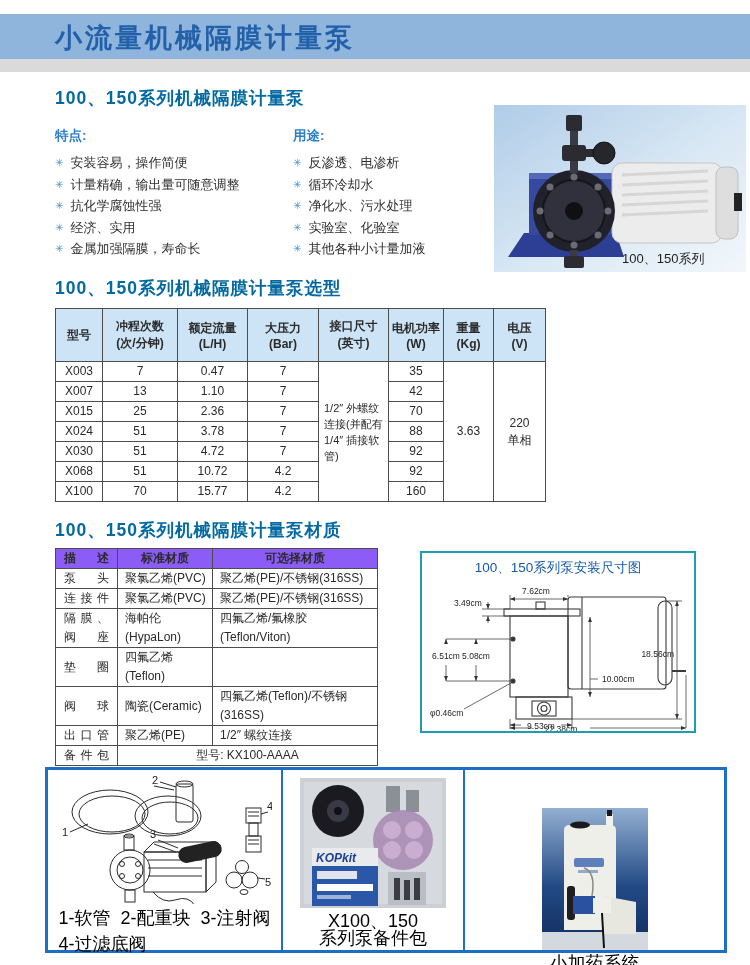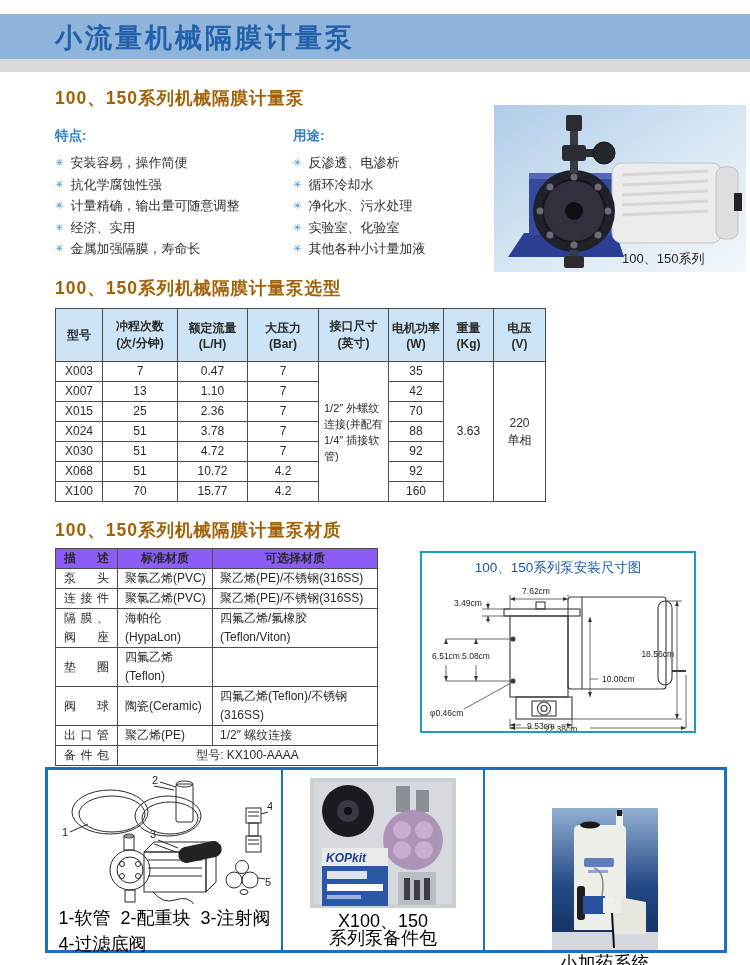--- a/index.html
+++ b/index.html
@@ -12,21 +12,21 @@
 
   
   .header-band { top:14px; left:0; width:750px; height:45px; background:#8fb5dc; }
   .header-band h1 {
     margin:0; padding:6px 0 0 55px; font-size:27px; font-weight:bold;
     color:#2261aa; letter-spacing:3px;
   }
   .gray-strip { top:59px; left:0; width:750px; height:13px; background:#dadada; }
 
   
-  .sec-title { font-size:17.5px; font-weight:bold; color:#a16207; letter-spacing:1px; }
+  .sec-title { font-size:17.5px; font-weight:bold; color:#0369a1; letter-spacing:1px; }
   .sec1 { left:55px; top:86px; }
   .sec2 { left:55px; top:276px; }
   .sec3 { left:55px; top:518px; }
 
   
   .list-block { width:238px; }
   .fb { left:55px; top:127px; }
   .ub { left:293px; top:127px; }
   .list-head { color:#2e7fc4; font-weight:bold; font-size:13.5px; margin-bottom:7px; }
   .plist { list-style:none; margin:0; padding:0; }
@@ -59,21 +59,21 @@
   .dim-box { left:420px; top:551px; width:276px; height:182px; border:2px solid #1e9cb4; background:#fff; box-sizing:border-box; }
   .dim-title { text-align:center; margin-top:6px; font-size:13.5px; font-weight:normal; color:#155aa8; }
   .dim-svg { margin:2px auto 0; }
   .dim-svg text { font-size:8.5px; fill:#1c1c1c; }
 
   
   .bottom-box { left:45px; top:767px; width:682px; height:186px; border:3px solid #1d6fc4; box-sizing:border-box; display:flex; background:#fff; }
   .vsep { width:2px; background:#1d6fc4; }
   .panel { background:#fff; }
   .p1 { width:233px; }
-  .p2 { width:200px; }
+  .p2 { width:180px; }
   .p3 { flex:1;margin-top:32px; }
   .cap { font-size:18px; color:#000000; }
   .p1 .caps { width:212px; margin:2px auto 0; }
   .p1 .caprow1 { display:flex; justify-content:space-between; }
   .p1 .caprow2 { display:flex; gap:22px; margin-top:2px;flex-direction:column; }
   .p2 .cap, .p3 .cap { text-align:center; line-height:17px; }
 </style>
 </head>
 <body>
 
@@ -81,22 +81,22 @@
   <h1>小流量机械隔膜计量泵</h1>
 </div>
 <div class="abs gray-strip"></div>
 
 <div class="abs sec-title sec1">100、150系列机械隔膜计量泵</div>
 
 <div class="abs list-block fb">
   <div class="list-head">特点:</div>
   <ul class="plist">
     <li><span class="bullet">✳</span><span>安装容易，操作简便</span></li>
+    <li><span class="bullet">✳</span><span>计量精确，输出量可随意调整</span></li>
     <li><span class="bullet">✳</span><span>抗化学腐蚀性强</span></li>
-    <li><span class="bullet">✳</span><span>计量精确，输出量可随意调整</span></li>
     <li><span class="bullet">✳</span><span>经济、实用</span></li>
     <li><span class="bullet">✳</span><span>金属加强隔膜，寿命长</span></li>
   </ul>
 </div>
 
 <div class="abs list-block ub">
   <div class="list-head">用途:</div>
   <ul class="plist">
     <li><span class="bullet">✳</span><span>反渗透、电渗析</span></li>
     <li><span class="bullet">✳</span><span>循环冷却水</span></li>

